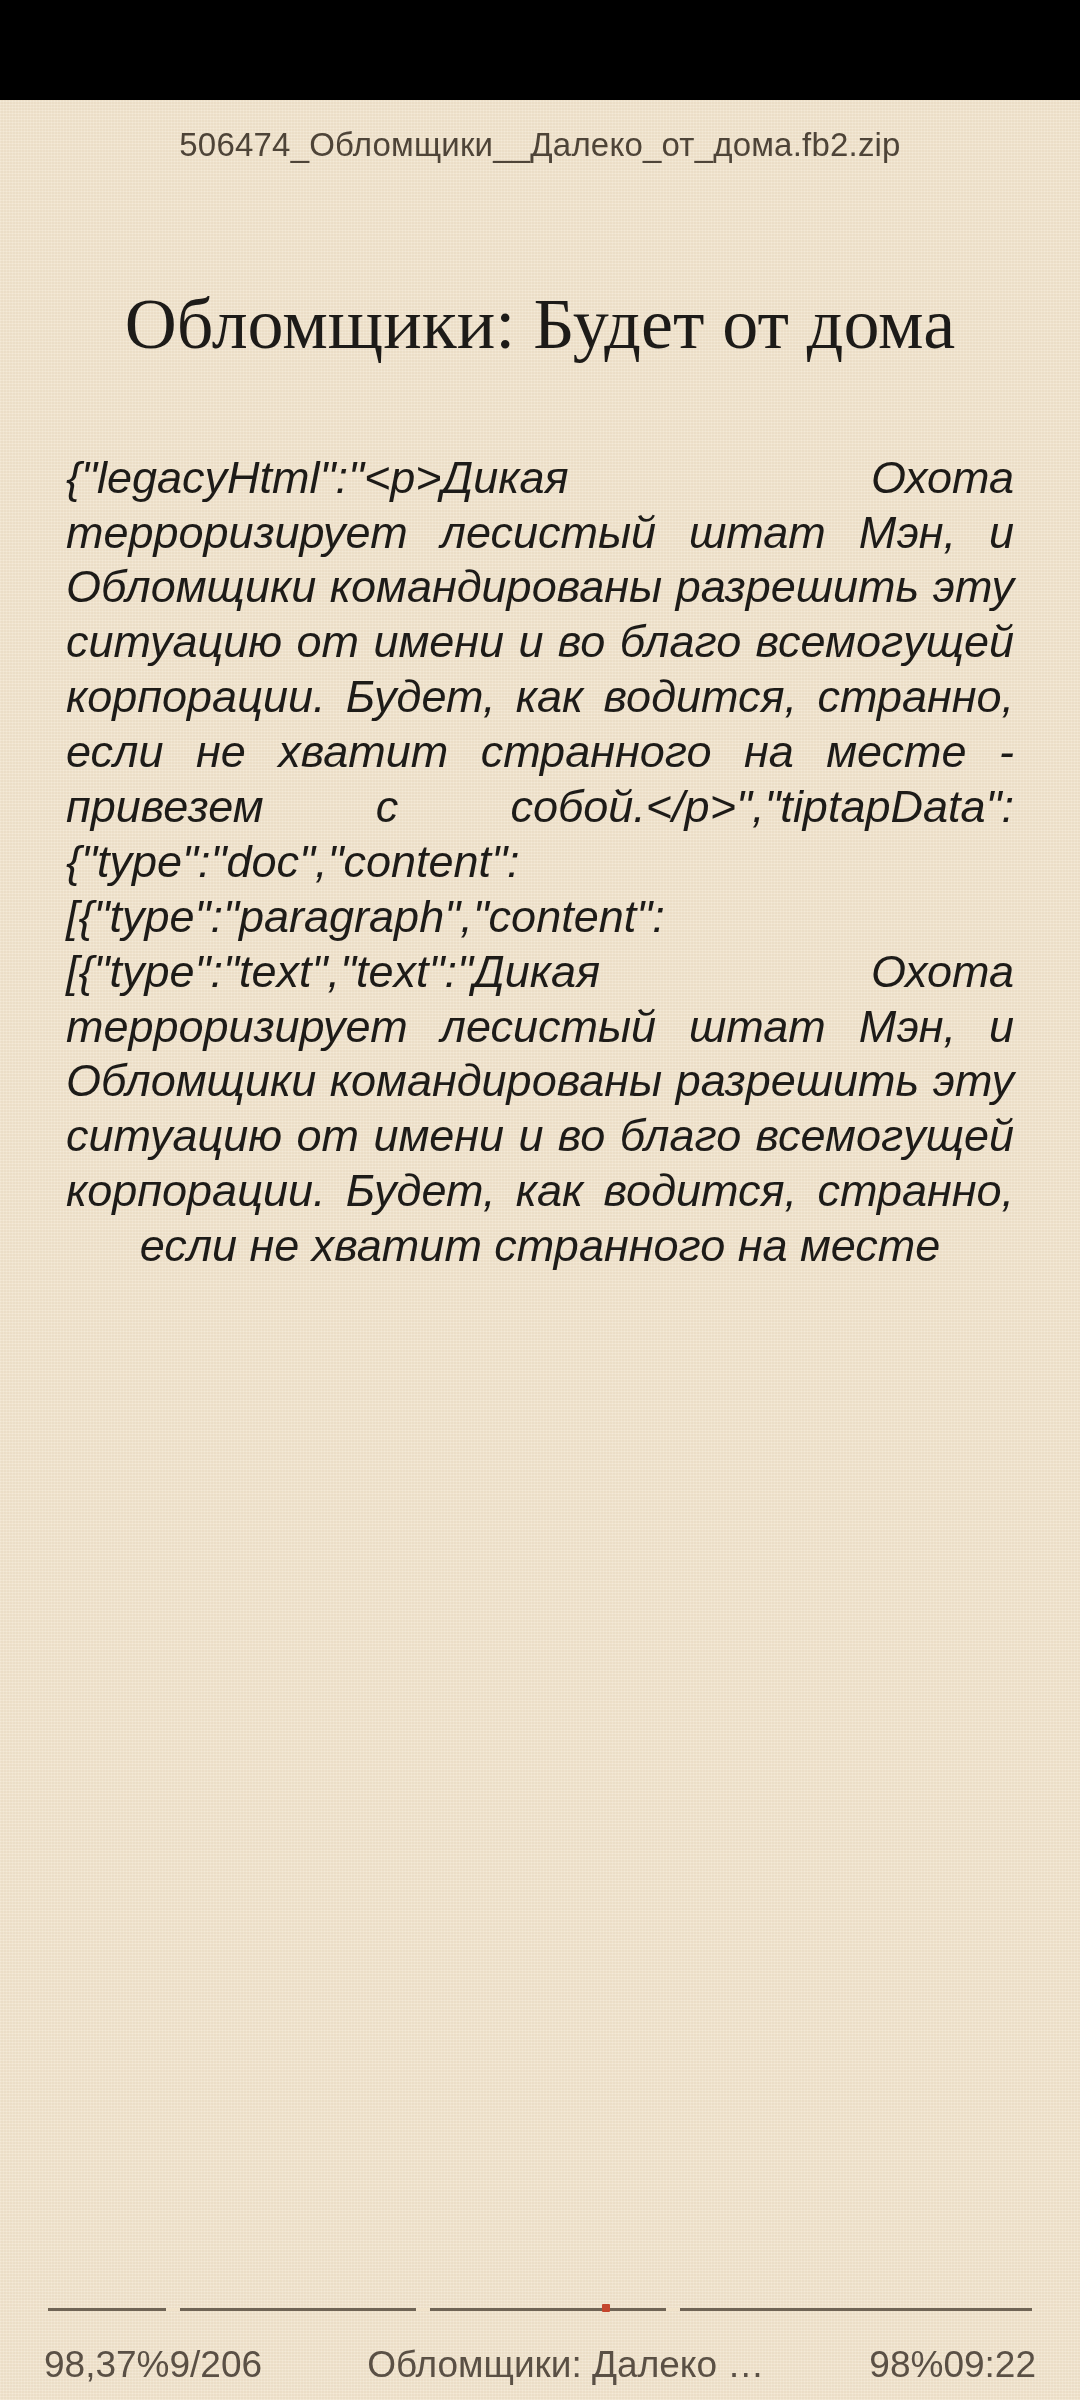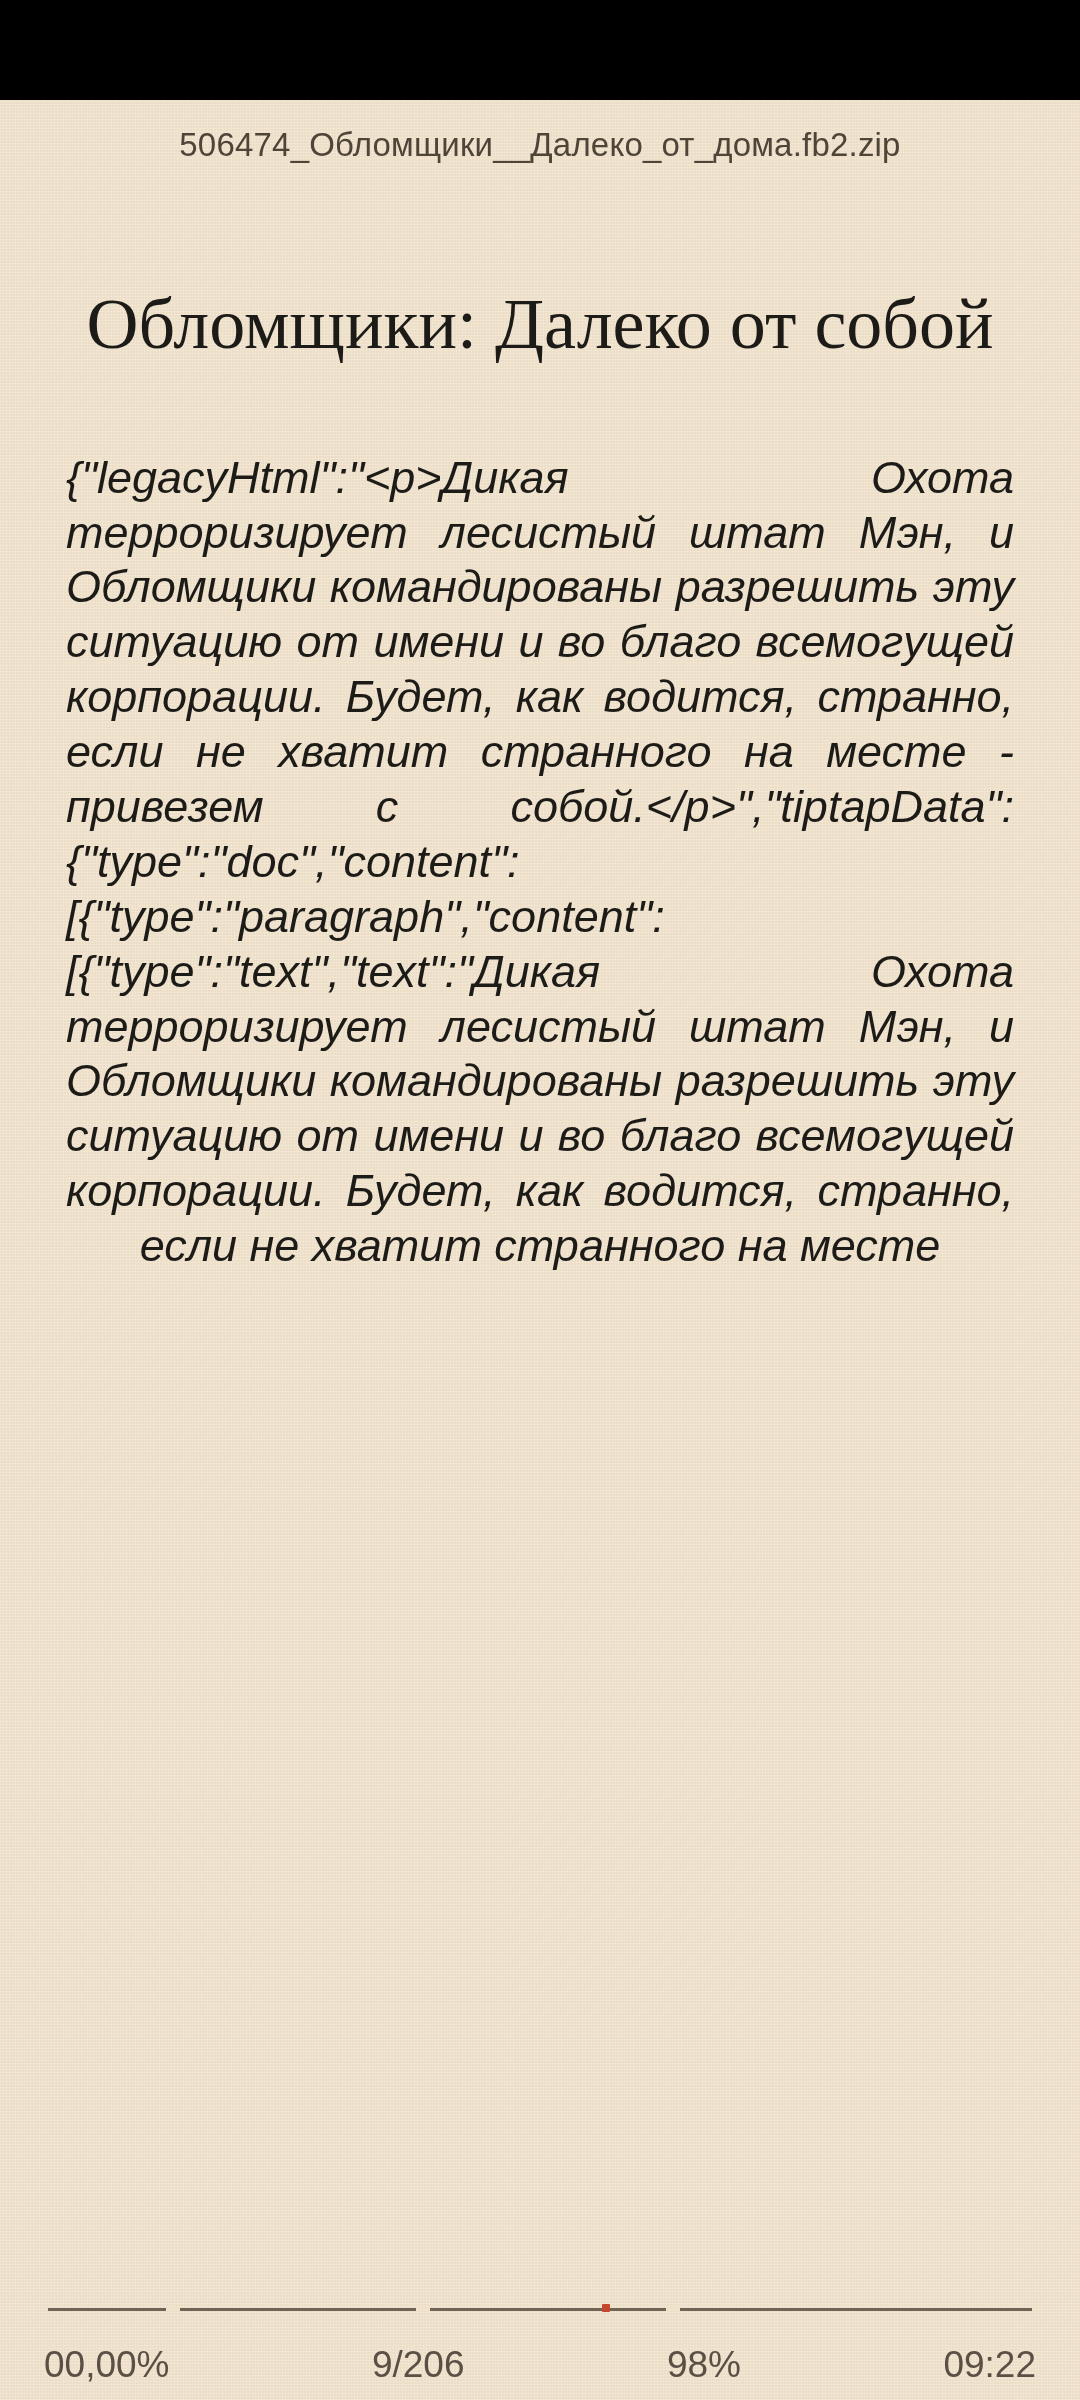--- a/index.html
+++ b/index.html
@@ -124,33 +124,34 @@
 <body>
 
 <div class="screen">
 
   <div class="status-bar"></div>
 
   <div class="reader">
 
     <div class="file-title">506474_Обломщики__Далеко_от_дома.fb2.zip</div>
 
-    <div class="book-title">Обломщики: Далеко от собой</div>
+    <div class="book-title">Обломщики: Будет от дома</div>
 
     <div class="body-text">{"legacyHtml":"&lt;p&gt;Дикая Охота терроризирует лесистый штат Мэн, и Обломщики командированы разрешить эту ситуацию от имени и во благо всемогущей корпорации. Будет, как водится, странно, если не хватит странного на месте - привезем с собой.&lt;/p&gt;","tiptapData":{"type":"doc","content":[{"type":"paragraph","content":[{"type":"text","text":"Дикая Охота терроризирует лесистый штат Мэн, и Обломщики командированы разрешить эту ситуацию от имени и во благо всемогущей корпорации. Будет, как водится, странно, если не хватит странного на месте</div>
 
     <div class="progress-wrap">
       <div class="progress-track"></div>
       <div class="progress-gap" style="left:118px; width:14px;"></div>
       <div class="progress-gap" style="left:368px; width:14px;"></div>
       <div class="progress-gap" style="left:618px; width:14px;"></div>
       <div class="progress-marker" style="left:554px;"></div>
     </div>
 
     <div class="bottom-bar">
-      <span class="seg">00,00%</span>
+      <span class="seg">98,37%</span>
       <span class="seg">9/206</span>
+      <span class="chapter">Обломщики: Далеко …</span>
       <span class="seg">98%</span>
       <span class="seg">09:22</span>
     </div>
 
   </div>
 </div>
 
 </body></html>

